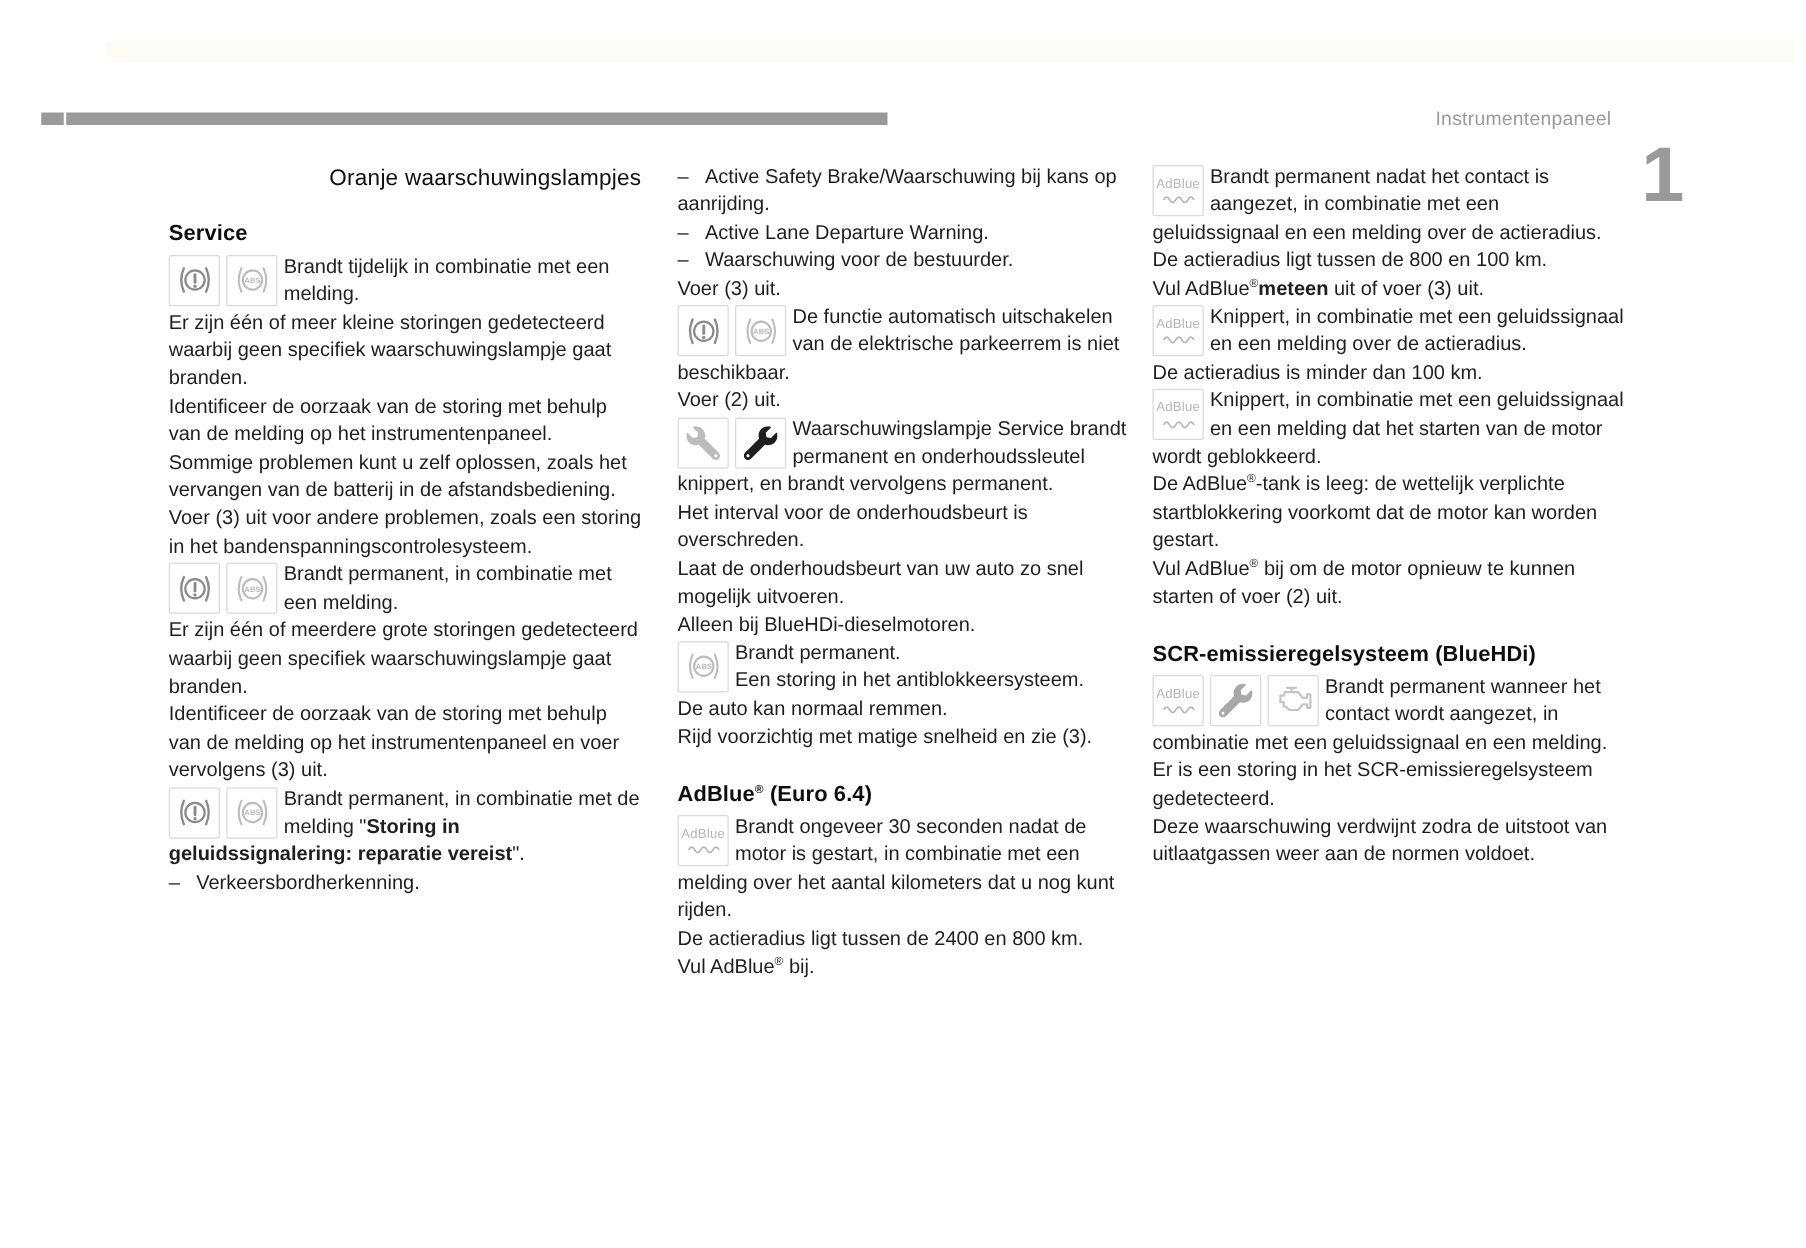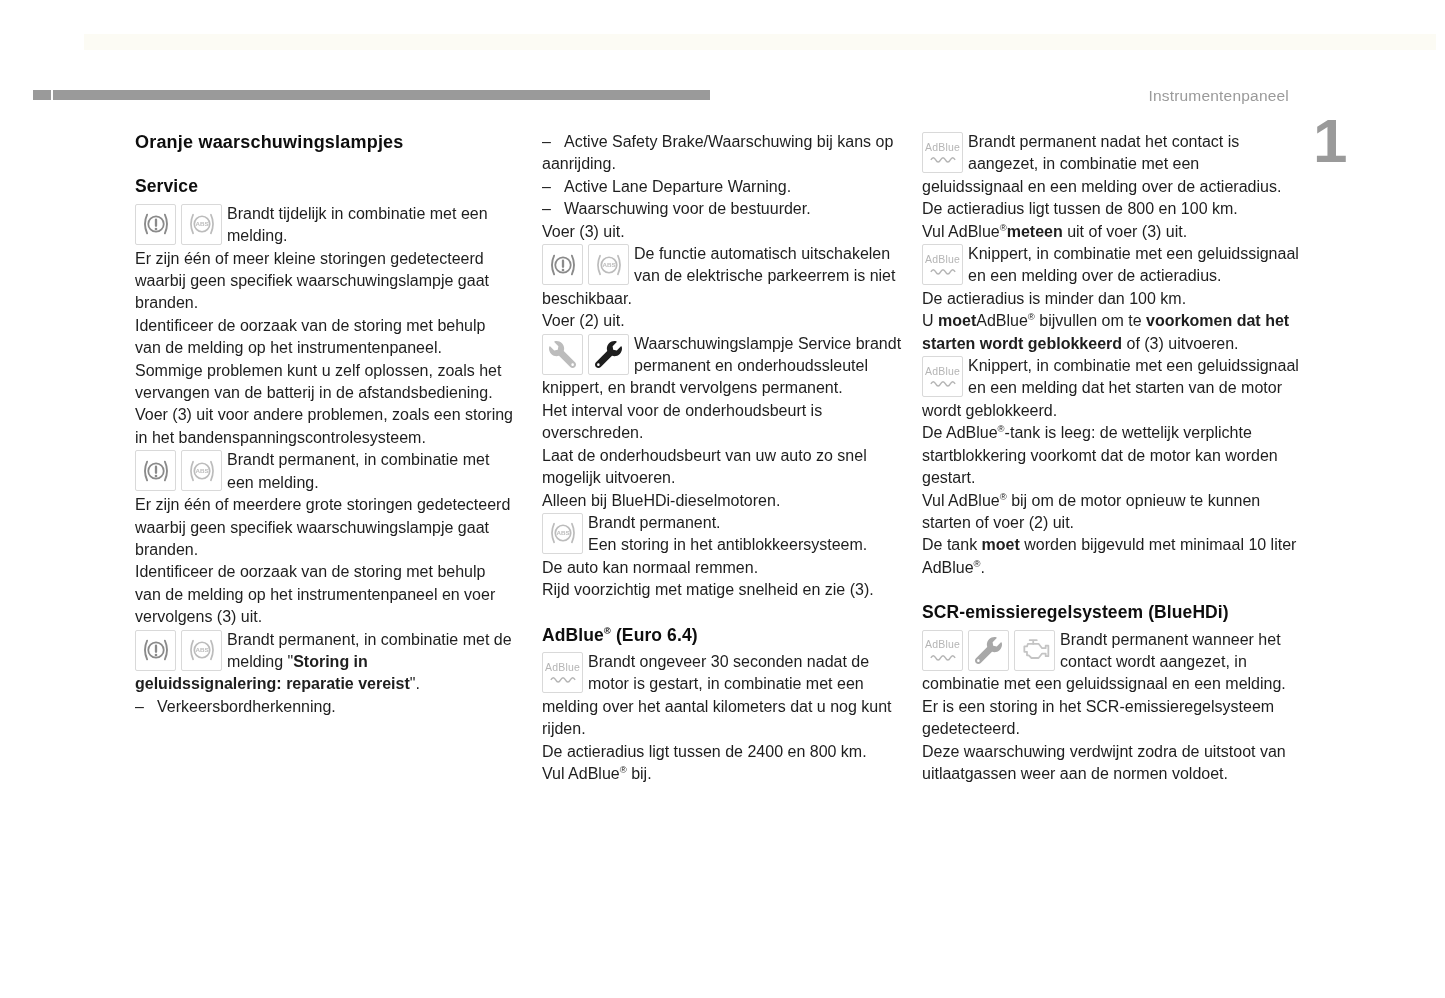--- a/index.html
+++ b/index.html
@@ -12,21 +12,21 @@
   .topbar-short{left:33px;width:18px;}
   .topbar-long{left:53px;width:657px;}
   .running-head{position:absolute;top:87px;right:156px;font-size:15.5px;color:#9a9a9a;letter-spacing:.2px;}
   .chapter-num{position:absolute;left:1313px;top:110px;font-size:62px;font-weight:bold;color:#9a9a9a;line-height:1;}
   .page-num{position:absolute;top:903px;left:1328px;font-size:15.5px;font-weight:bold;color:#8f8f8f;font-family:Liberation Mono, monospace;}
   .col{position:absolute;top:131px;font-size:16px;line-height:22.4px;color:#1e1e1e;}
   .col1{left:135px;width:378px;}
   .col2{left:542px;width:372px;}
   .col3{left:922px;width:382px;}
   .blk{margin:0;}
-  .blk.h1{font-size:18px;font-weight:bold;color:#0e0e0e;margin:0 0 12px 0;letter-spacing:.2px;}
+  .blk.h1{font-size:18px;font-weight:normal;color:#0e0e0e;margin:0 0 12px 0;letter-spacing:.2px;text-align:right;}
   .blk.h2{font-size:17.5px;font-weight:bold;color:#0e0e0e;margin:22px 0 5px 0;clear:left;letter-spacing:.1px;}
   .blk.entry{clear:left;}
   .iconbox{float:left;width:41px;height:41px;border:1px solid #d9d9d9;border-radius:2px;
            margin:1px 5px 1px 0;background:#fff;box-sizing:border-box;
            display:flex;flex-direction:column;align-items:center;justify-content:center;}
   .adblue-word{font-size:10.5px;line-height:1;display:block;margin-bottom:2px;letter-spacing:.2px;}
   .marker{display:inline-block;width:22px;}
   .b{font-weight:bold;}
   sup{font-size:9.5px;line-height:0;vertical-align:super;}
 </style>
@@ -165,30 +165,28 @@
         </span><span><span>Brandt permanent nadat het contact is aangezet, in combinatie met een geluidssignaal en een melding over de actieradius.</span></span></div>
       <div class="blk p"><span>De actieradius ligt tussen de 800 en 100 km.</span></div>
       <div class="blk p"><span>Vul AdBlue</span><sup>®</sup><span class="b">meteen</span><span> uit of voer (3) uit.</span></div>
       <div class="blk entry"><span class="iconbox">
           <span class="adblue-word" style="color:#b5b5b5">AdBlue</span>
           <svg viewBox="0 0 30 9" width="28" height="9">
             <path d="M2 6q2.6-4.6 5.2 0t5.2 0 5.2 0 5.2 0 5.2 0" fill="none" stroke="#b5b5b5" stroke-width="1.5"></path>
           </svg>
         </span><span><span>Knippert, in combinatie met een geluidssignaal en een melding over de actieradius.</span></span></div>
       <div class="blk p"><span>De actieradius is minder dan 100 km.</span></div>
-      <div class="blk p"><span>U </span><span class="b">moet</span><span>AdBlue</span><sup>®</sup><span> bijvullen om te </span><span class="b">voorkomen dat het starten wordt geblokkeerd</span><span> of (3) uitvoeren.</span></div>
       <div class="blk entry"><span class="iconbox">
           <span class="adblue-word" style="color:#b5b5b5">AdBlue</span>
           <svg viewBox="0 0 30 9" width="28" height="9">
             <path d="M2 6q2.6-4.6 5.2 0t5.2 0 5.2 0 5.2 0 5.2 0" fill="none" stroke="#b5b5b5" stroke-width="1.5"></path>
           </svg>
         </span><span><span>Knippert, in combinatie met een geluidssignaal en een melding dat het starten van de motor wordt geblokkeerd.</span></span></div>
       <div class="blk p"><span>De AdBlue</span><sup>®</sup><span>-tank is leeg: de wettelijk verplichte startblokkering voorkomt dat de motor kan worden gestart.</span></div>
       <div class="blk p"><span>Vul AdBlue</span><sup>®</sup><span> bij om de motor opnieuw te kunnen starten of voer (2) uit.</span></div>
-      <div class="blk p"><span>De tank </span><span class="b">moet</span><span> worden bijgevuld met minimaal 10 liter AdBlue</span><sup>®</sup><span>.</span></div>
       <div class="blk h2"><span>SCR-emissieregelsysteem (BlueHDi)</span></div>
       <div class="blk entry"><span class="iconbox">
           <span class="adblue-word" style="color:#b5b5b5">AdBlue</span>
           <svg viewBox="0 0 30 9" width="28" height="9">
             <path d="M2 6q2.6-4.6 5.2 0t5.2 0 5.2 0 5.2 0 5.2 0" fill="none" stroke="#b5b5b5" stroke-width="1.5"></path>
           </svg>
         </span><span class="iconbox">
           <svg viewBox="0 0 512 512" width="27" height="27">
             <path fill="#a8a8a8" d="M507.73 109.1c-2.24-9.03-13.54-12.09-20.12-5.51l-74.36 74.36-67.88-11.31-11.31-67.88 74.36-74.36c6.62-6.62 3.43-17.9-5.66-20.16-47.38-11.74-99.55.91-136.58 37.93-39.64 39.64-50.55 97.1-34.05 147.2L18.74 402.76c-24.99 24.99-24.99 65.51 0 90.5 24.99 24.99 65.51 24.99 90.5 0l213.21-213.21c50.12 16.71 107.47 5.68 147.37-34.22 37.07-37.07 49.7-89.32 37.91-136.73zM64 472c-13.25 0-24-10.75-24-24 0-13.26 10.75-24 24-24s24 10.74 24 24c0 13.25-10.75 24-24 24z"></path>
           </svg>

